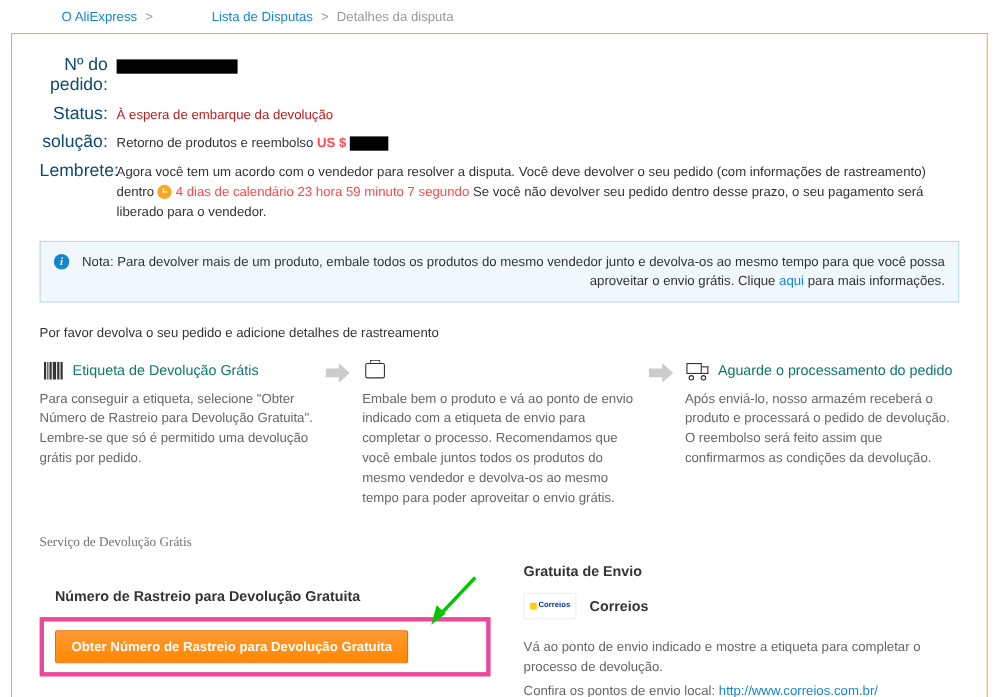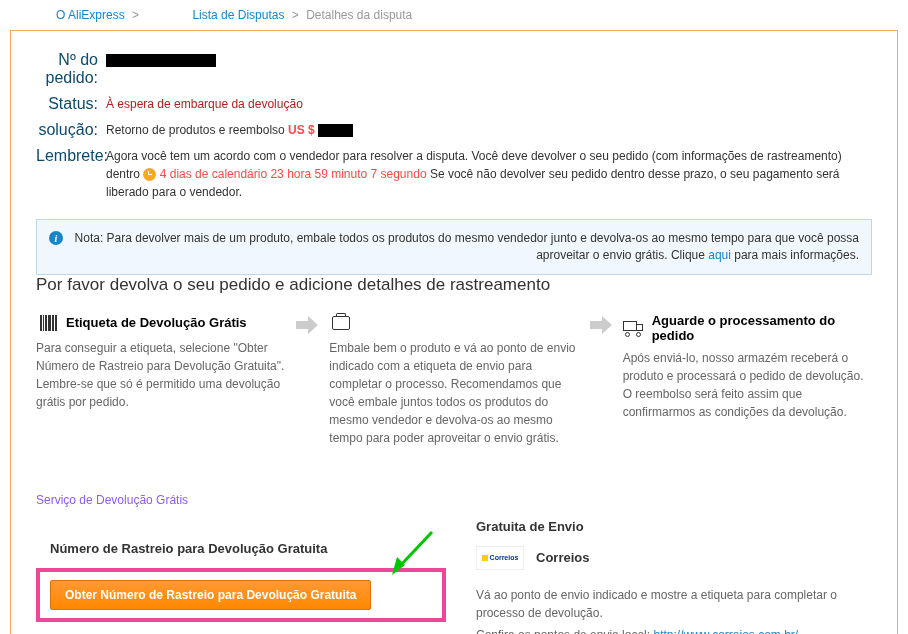--- a/index.html
+++ b/index.html
@@ -17,41 +17,41 @@
     .status-green { color: #b91c1c; font-size: 12px; }
     .price-red { color: #ff4747; font-weight: bold; }
     .clock-icon { display: inline-block; width: 13px; height: 13px; background: #f9a825; border-radius: 50%; vertical-align: middle; position: relative; }
     .clock-icon::after { content: ''; position: absolute; top: 3px; left: 5px; width: 1px; height: 4px; background: #fff; }
     .clock-icon::before { content: ''; position: absolute; top: 6px; left: 5px; width: 4px; height: 1px; background: #fff; }
     .countdown-red { color: #ff4747; }
     .note-box { border: 1px solid #bcd8f0; background: #f0f7fd; padding: 10px 12px; margin-top: 18px; display: flex; align-items: flex-start; }
     .info-icon { width: 14px; height: 14px; background: #1686cc; border-radius: 50%; color: #fff; display: flex; align-items: center; justify-content: center; font-size: 10px; font-weight: bold; margin-right: 8px; flex-shrink: 0; margin-top: 1px; font-style: italic; font-family: serif; }
     .note-text { color: #333; line-height: 1.4; text-align: right; }
     .link { color: #1686cc; text-decoration: none; }
-    .section-text { color: #333; font-size: 17px; }
+    .section-text { margin-top: 20px; color: #333; font-size: 12px; }
     .steps { display: flex; margin-top: 18px; gap: 8px; align-items: flex-start; }
     .step { flex: 1; }
     .step-header { display: flex; align-items: center; margin-bottom: 6px; }
     .step-icon { width: 24px; height: 20px; margin-right: 6px; display: flex; align-items: center; justify-content: center; }
     .barcode-icon { display: flex; gap: 1px; align-items: center; }
     .barcode-icon span { width: 2px; height: 16px; background: #333; }
     .barcode-icon span:nth-child(2) { width: 1px; }
     .barcode-icon span:nth-child(4) { width: 3px; }
     .box-icon { width: 18px; height: 14px; border: 1.5px solid #333; border-radius: 2px; position: relative; }
     .box-icon::before { content: ''; position: absolute; top: -4px; left: 3px; right: 3px; height: 3px; border: 1.5px solid #333; border-bottom: none; border-radius: 2px 2px 0 0; }
     .truck-icon { position: relative; width: 22px; height: 14px; }
     .truck-icon .body { position: absolute; left: 0; top: 0; width: 14px; height: 10px; border: 1.5px solid #333; }
     .truck-icon .cab { position: absolute; left: 14px; top: 3px; width: 6px; height: 7px; border: 1.5px solid #333; border-left: none; }
     .truck-icon .wheel1 { position: absolute; left: 2px; bottom: -2px; width: 5px; height: 5px; border: 1.5px solid #333; border-radius: 50%; background: #fff; }
     .truck-icon .wheel2 { position: absolute; left: 13px; bottom: -2px; width: 5px; height: 5px; border: 1.5px solid #333; border-radius: 50%; background: #fff; }
-    .step-title { font-weight: bold; font-size: 13px; color: #000000; }
+    .step-title { font-weight: normal; font-size: 13px; color: #0f766e; }
     .step-desc { color: #666; font-size: 12px; line-height: 1.5; }
     .arrow { width: 28px; height: 20px; display: flex; align-items: center; justify-content: center; margin-top: 2px; flex-shrink: 0; }
     .arrow svg { fill: #ccc; }
-    .section-title { margin-top: 46px; font-size: 12px; color: #8b5cf6; }
+    .section-title { margin-top: 24px; font-size: 12px; color: #737373; font-family: Liberation Serif, serif; }
     .tracking-section { display: flex; margin-top: 12px; gap: 30px; align-items: center; }
     .tracking-left { width: 410px; }
     .tracking-right { flex: 1; }
     .tracking-header { font-weight: bold; font-size: 13px; color: #333; margin-bottom: 12px; padding-left: 14px; }
     .highlight-box { border: 4px solid #ec4899; padding: 8px 10px; position: relative; }
     .orange-button { background: linear-gradient(#ff9933, #ff8800); color: #fff; border: 1px solid #e07000; padding: 7px 14px; font-weight: bold; font-size: 12px; cursor: pointer; border-radius: 2px; text-align: center; display: inline-block; }
     .green-arrow { position: absolute; top: -45px; right: 5px; width: 50px; height: 50px; }
     .shipping-company { display: flex; align-items: center; margin-bottom: 16px; }
     .correios-logo { width: 48px; height: 24px; background: #fff; border: 1px solid #eee; margin-right: 12px; display: flex; align-items: center; justify-content: center; font-size: 7px; color: #003399; font-weight: bold; }
     .correios-logo::before { content: ''; width: 6px; height: 6px; background: #ffcc00; margin-right: 2px; }

